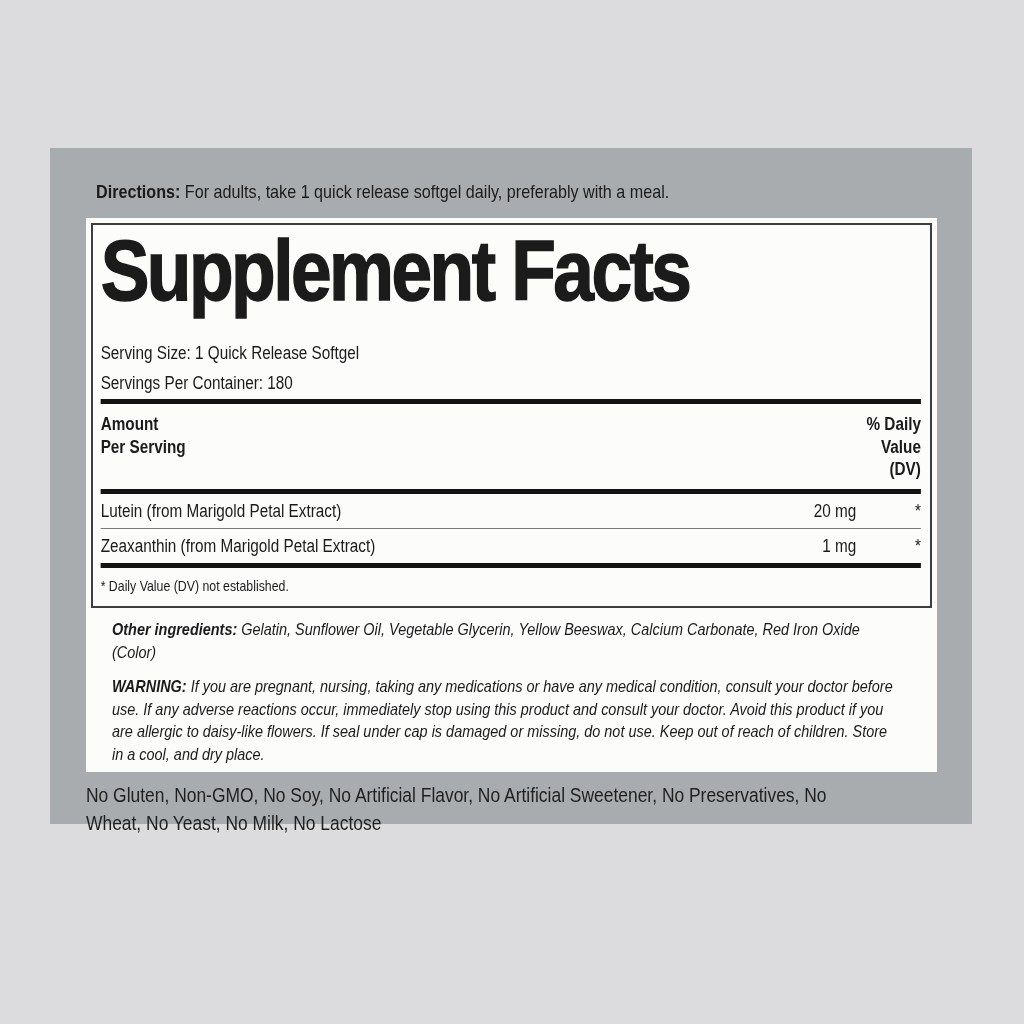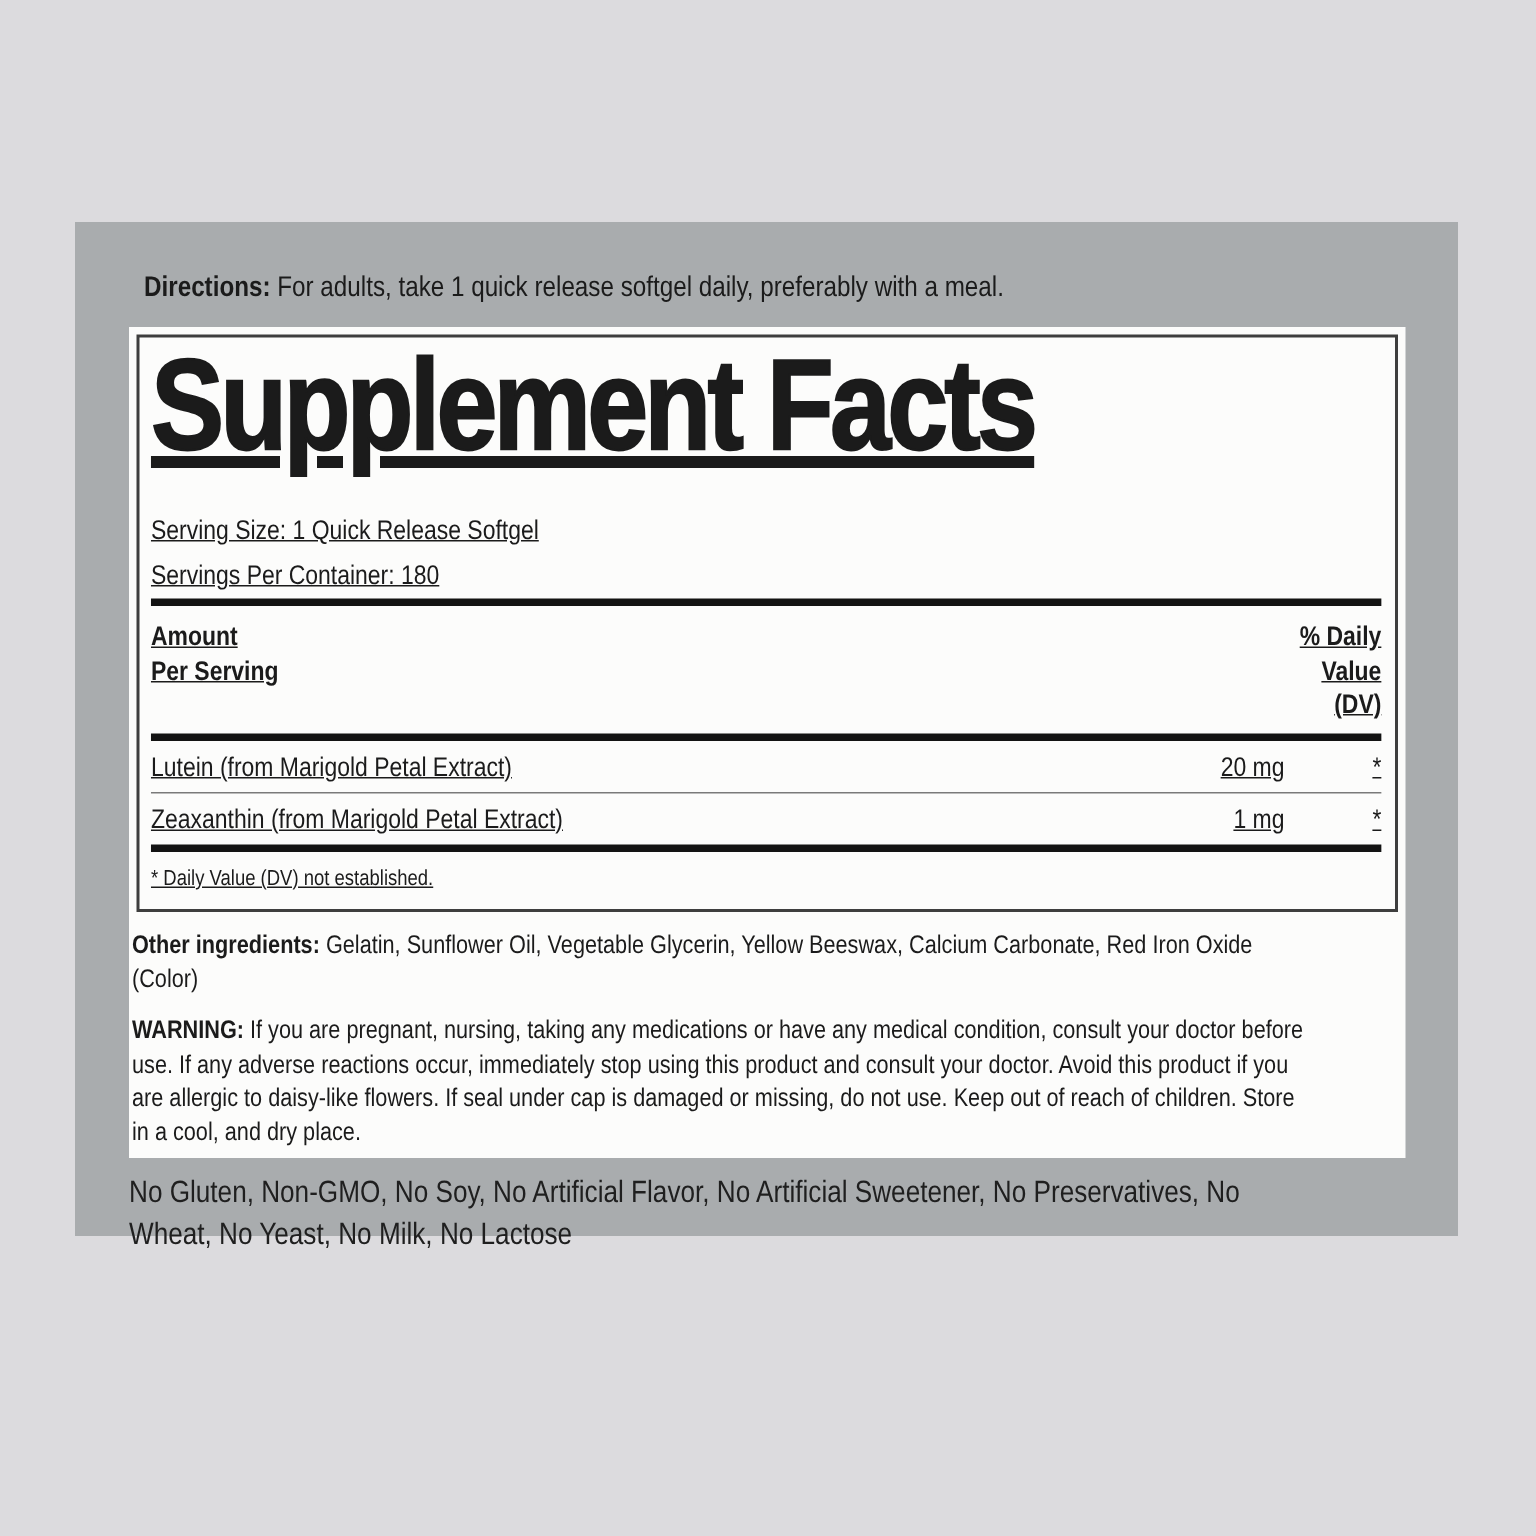--- a/index.html
+++ b/index.html
@@ -27,21 +27,20 @@
   .b{font-weight:bold;}
   .sheet{
     position:absolute;left:36px;top:70px;width:851px;height:554px;
     background:var(--sheet-bg);
   }
   .facts-box{
     position:absolute;left:5px;top:5px;width:837px;height:381px;
     border:2px solid var(--box-border);
     background:var(--sheet-bg);
     overflow:hidden;
-    text-decoration:underline;
   }
   .facts-inner{width:965px;padding:0 9px;}
   .facts-title{
     font-size:86px;line-height:70px;margin-top:10px;
     font-weight:bold;letter-spacing:-3px;
     -webkit-text-stroke:1.5px currentColor;
     white-space:nowrap;
   }
   .serve{font-size:18px;line-height:30px;white-space:nowrap;}
   .serve-first{margin-top:33px;}
@@ -54,21 +53,21 @@
   }
   .hdr-right{text-align:right;}
   .t-row{
     display:grid;grid-template-columns:1fr 110px 76px;
     padding:6px 0;font-size:18px;line-height:22px;align-items:center;
   }
   .t-row.ruled{border-bottom:1.5px solid var(--rule-light);}
   .t-amount,.t-dv{text-align:right;white-space:nowrap;}
   .t-name{white-space:nowrap;}
   .footnote{margin-top:9px;font-size:14.5px;line-height:18px;}
-  .below-box{position:absolute;left:2px;top:401px;width:831px;}
+  .below-box{position:absolute;left:26px;top:401px;width:831px;font-style:italic;}
   .below-inner{width:978px;}
   .para{font-size:17px;line-height:22.5px;}
   .para + .para{margin-top:12px;}
   .lines{white-space:nowrap;}
   .claims{
     position:absolute;left:36px;top:633px;width:960px;
     font-size:20.5px;line-height:27.5px;color:#1f1f1f;
   }
 </style>
 </head>

